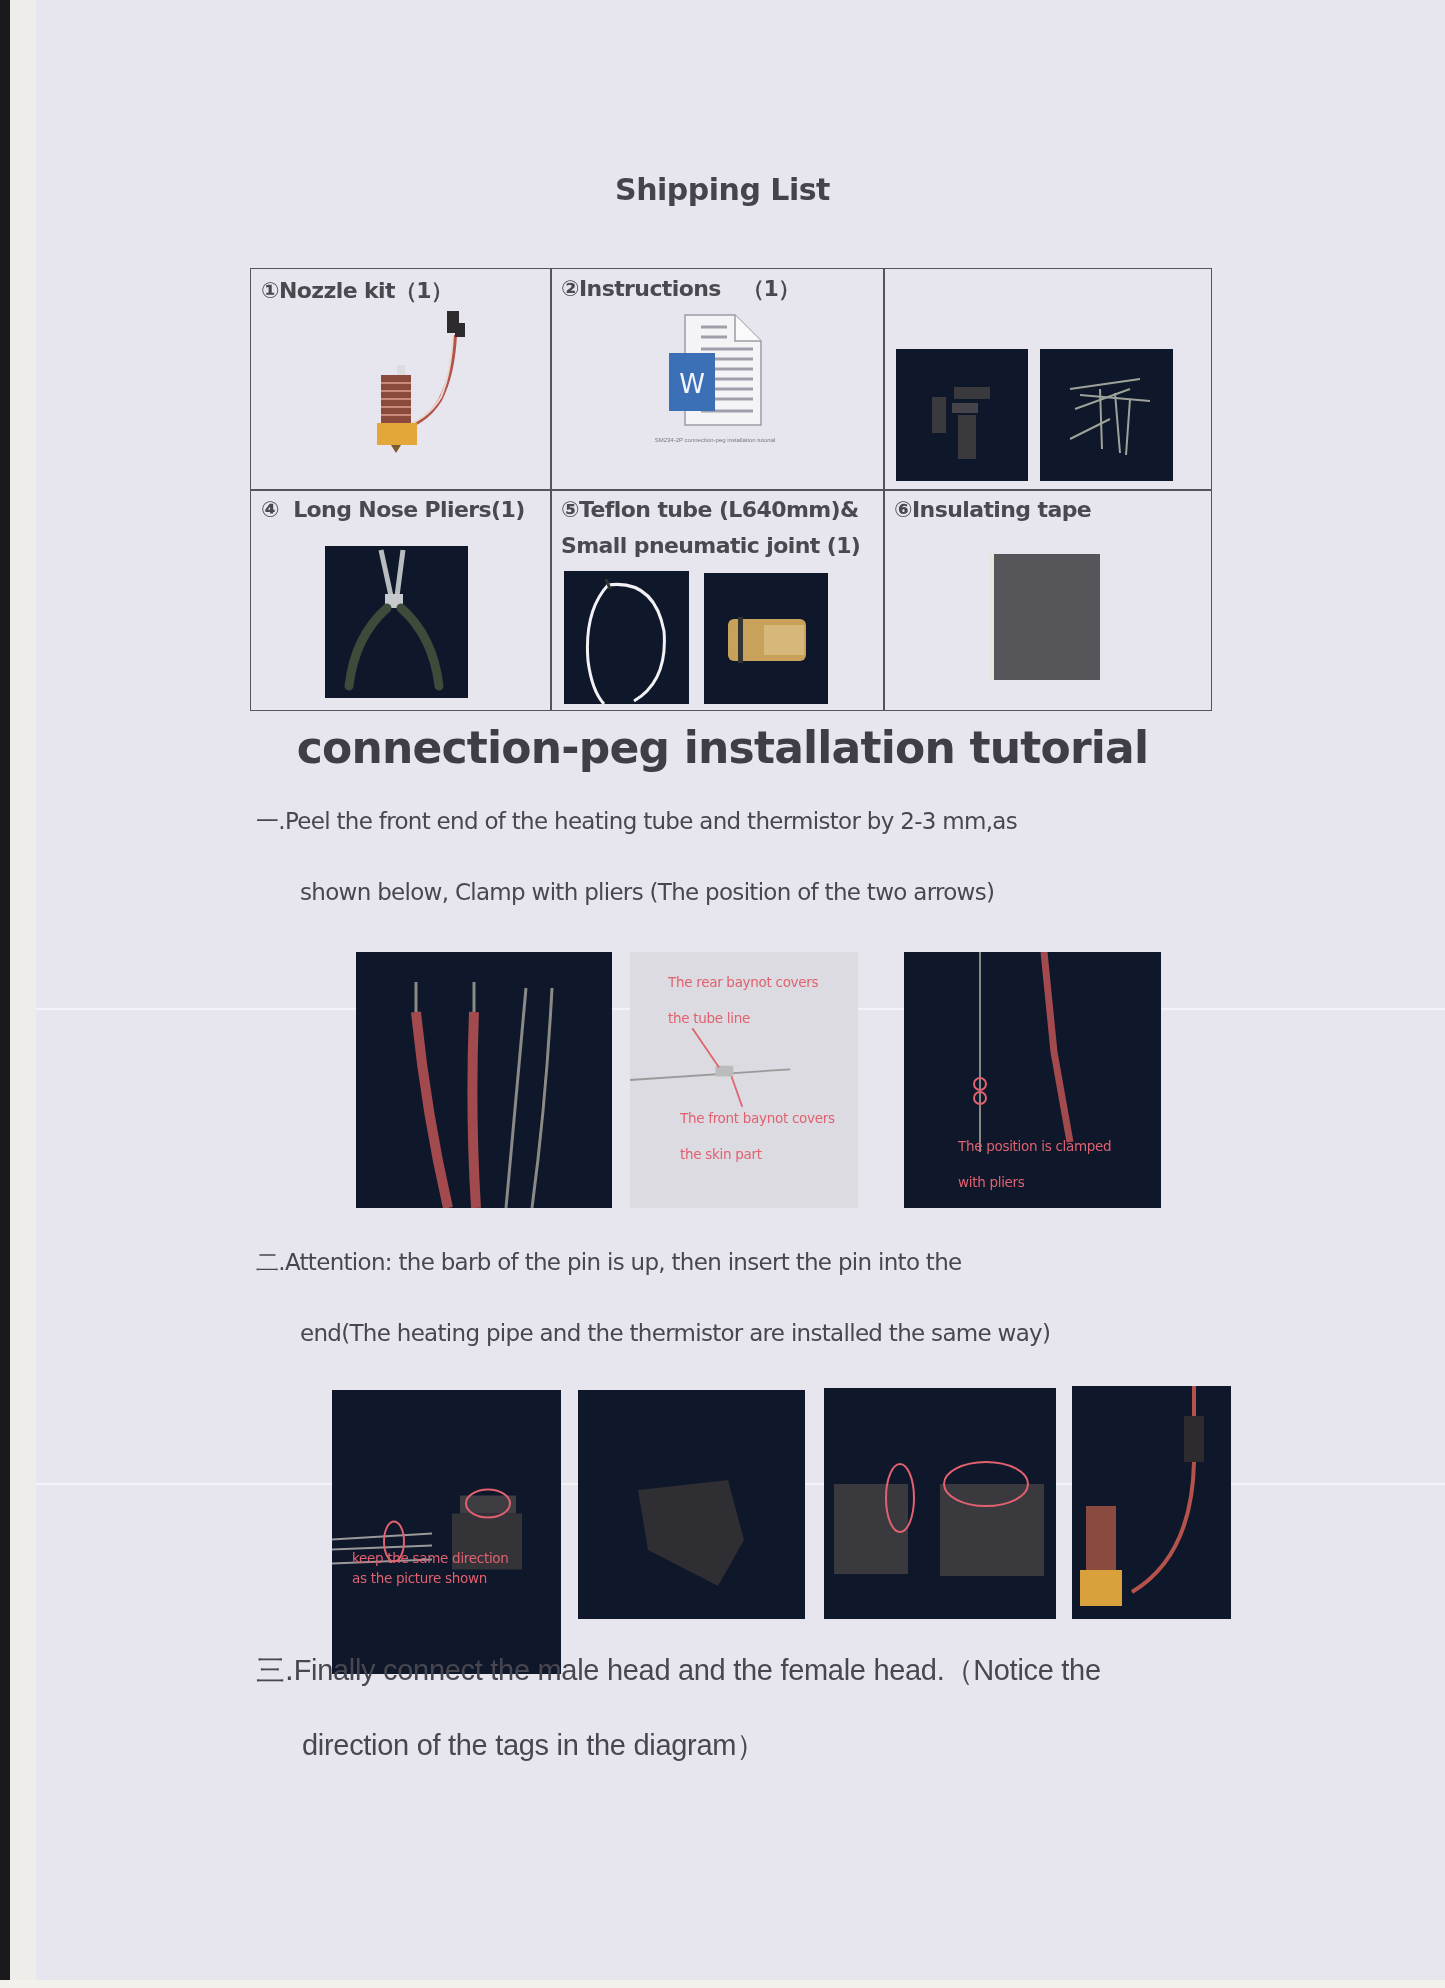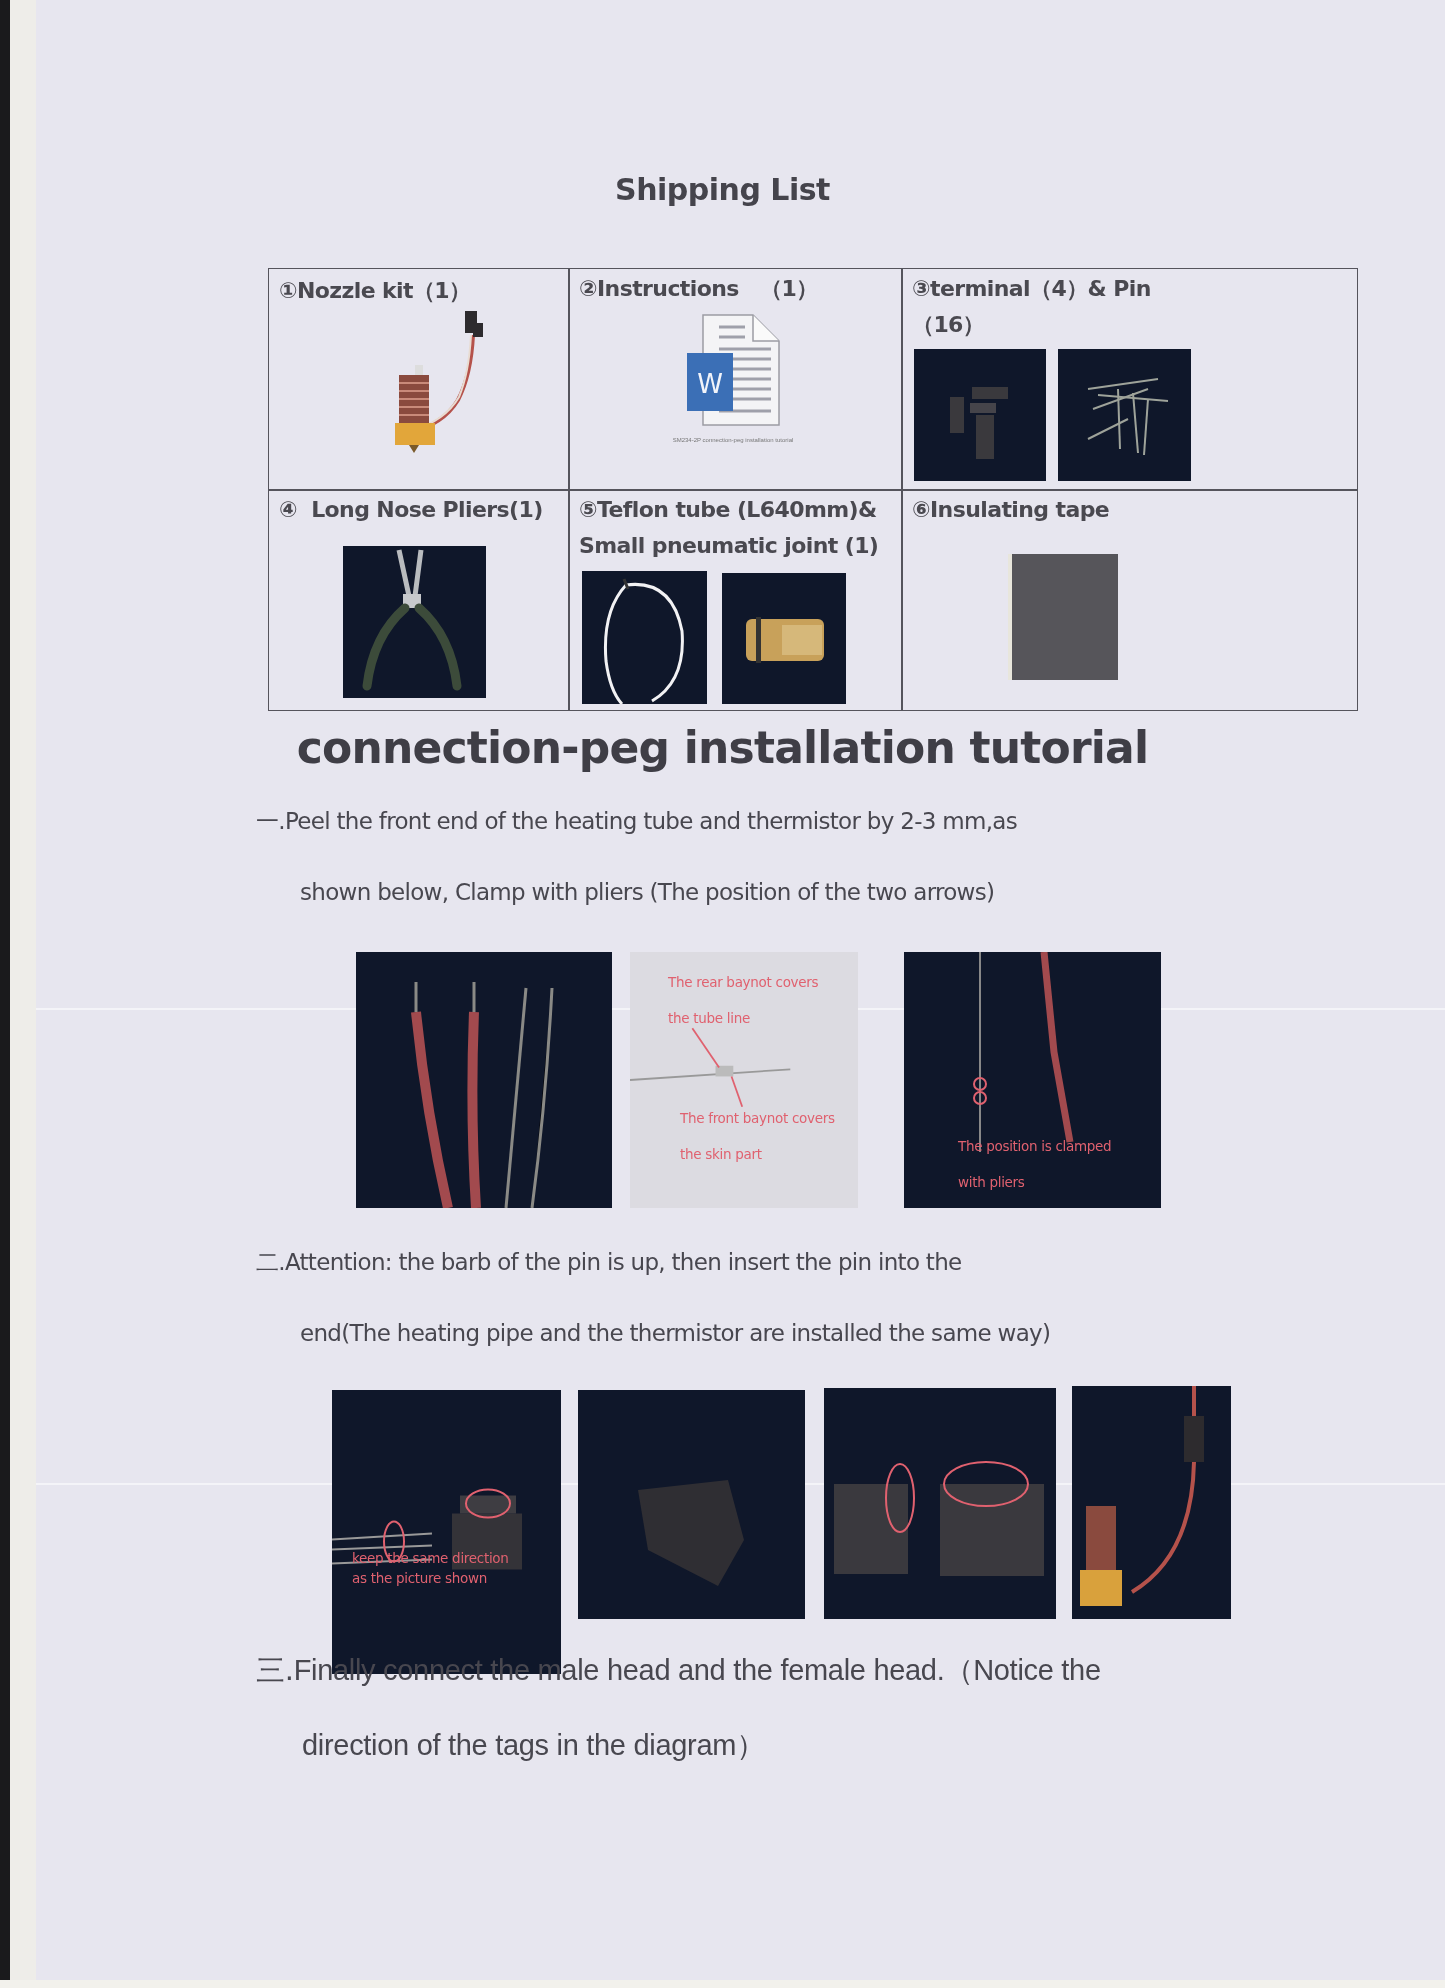--- a/index.html
+++ b/index.html
@@ -13,21 +13,21 @@
     .scan-strip-left { position: absolute; left: 10px; top: 0; width: 26px; height: 1988px; background: #eeede9; }
     .scan-edge-bottom { position: absolute; left: 0; bottom: 0; width: 1445px; height: 8px; background: #f2f1ec; }
     .fold { position: absolute; left: 36px; width: 1409px; height: 2px; background: rgba(255,255,255,0.55); }
 
     .title {
       position: absolute; left: 0; width: 1445px; top: 172px; text-align: center;
       font-family: "DejaVu Sans", sans-serif; font-weight: bold; font-size: 30px; color: #45444c;
       letter-spacing: -0.5px;
     }
 
-    .ship-table { position: absolute; left: 268px; top: 268px; width: 1090px; height: 443px; border: 1.5px solid #55545c; box-sizing: border-box; }
+    .ship-table { position: absolute; left: 250px; top: 268px; width: 962px; height: 443px; border: 1.5px solid #55545c; box-sizing: border-box; }
     .vline { position: absolute; top: 0; width: 1.5px; height: 100%; background: #55545c; }
     .hline { position: absolute; left: 0; width: 100%; height: 1.5px; background: #55545c; }
     .cell { position: absolute; }
     .cell-label {
       position: absolute; font-family: "DejaVu Sans", sans-serif; font-weight: bold; font-size: 22px;
       color: #4a4950; line-height: 36px; letter-spacing: -0.6px; white-space: pre-wrap;
     }
     .photo { position: absolute; background: #0f172a; overflow: hidden; }
     .photo svg { width: 100%; height: 100%; display: block; }
 
@@ -101,22 +101,20 @@
             <line x1="36" y1="98" x2="88" y2="98"></line>
           </g>
         <rect x="4" y="40" width="46" height="58" fill="#3b6fb6"></rect>
         <text x="27" y="80" fill="#f2f4fa" font-size="26" font-family="DejaVu Sans, sans-serif" text-anchor="middle">W</text>
       </svg>
     </div>
     <div class="doc-caption" style="left:94px;top:167px">SM234-2P connection-peg installation tutorial</div>
   </div>
 
   <div class="cell" style="left:633px;top:0;width:318px;height:220px">
-    <div class="cell-label" style="left:10px;top:2px">③terminal（4）&amp; Pin
-（16）</div>
     <div class="photo" style="left:12px;top:80px;width:132px;height:132px">
       <svg viewBox="0 0 132 132">
           <rect x="36" y="48" width="14" height="36" fill="#3a393d"></rect>
           <rect x="58" y="38" width="36" height="12" fill="#3a393d"></rect>
           <rect x="56" y="54" width="26" height="10" fill="#45444a"></rect>
           <rect x="62" y="66" width="18" height="44" fill="#3a393d"></rect>
         </svg>
     </div>
     <div class="photo" style="left:156px;top:80px;width:133px;height:132px">
       <svg viewBox="0 0 133 132" stroke="#9ea39a" stroke-width="2">

